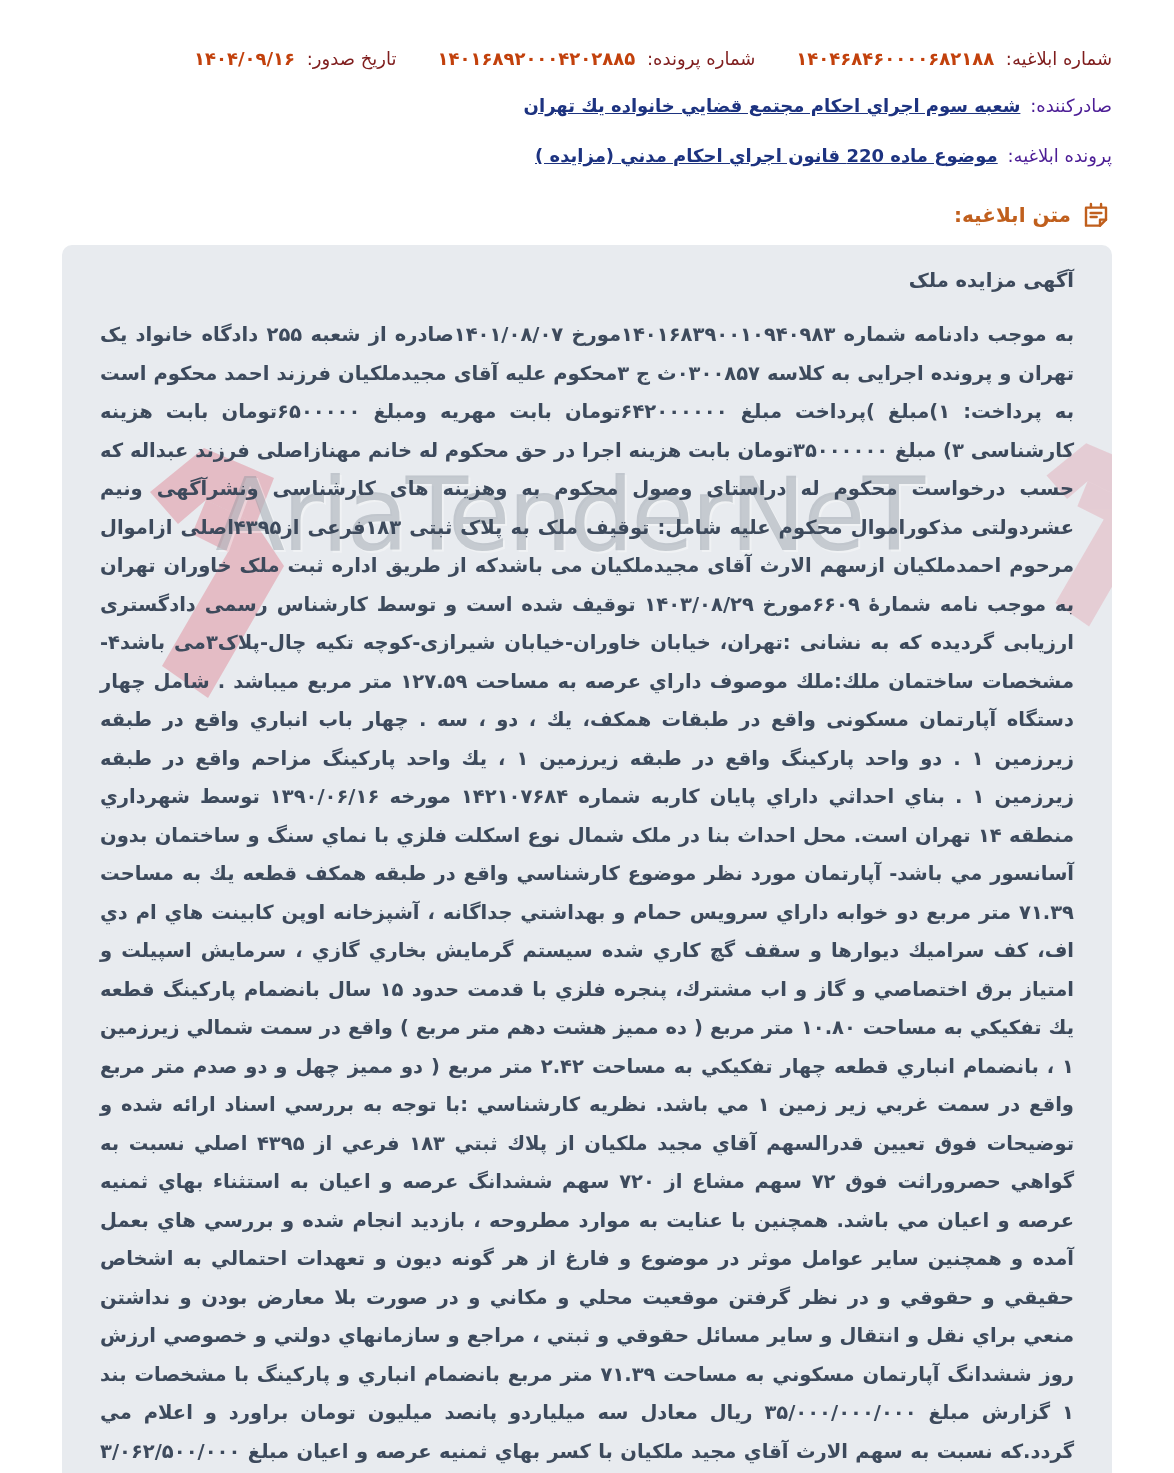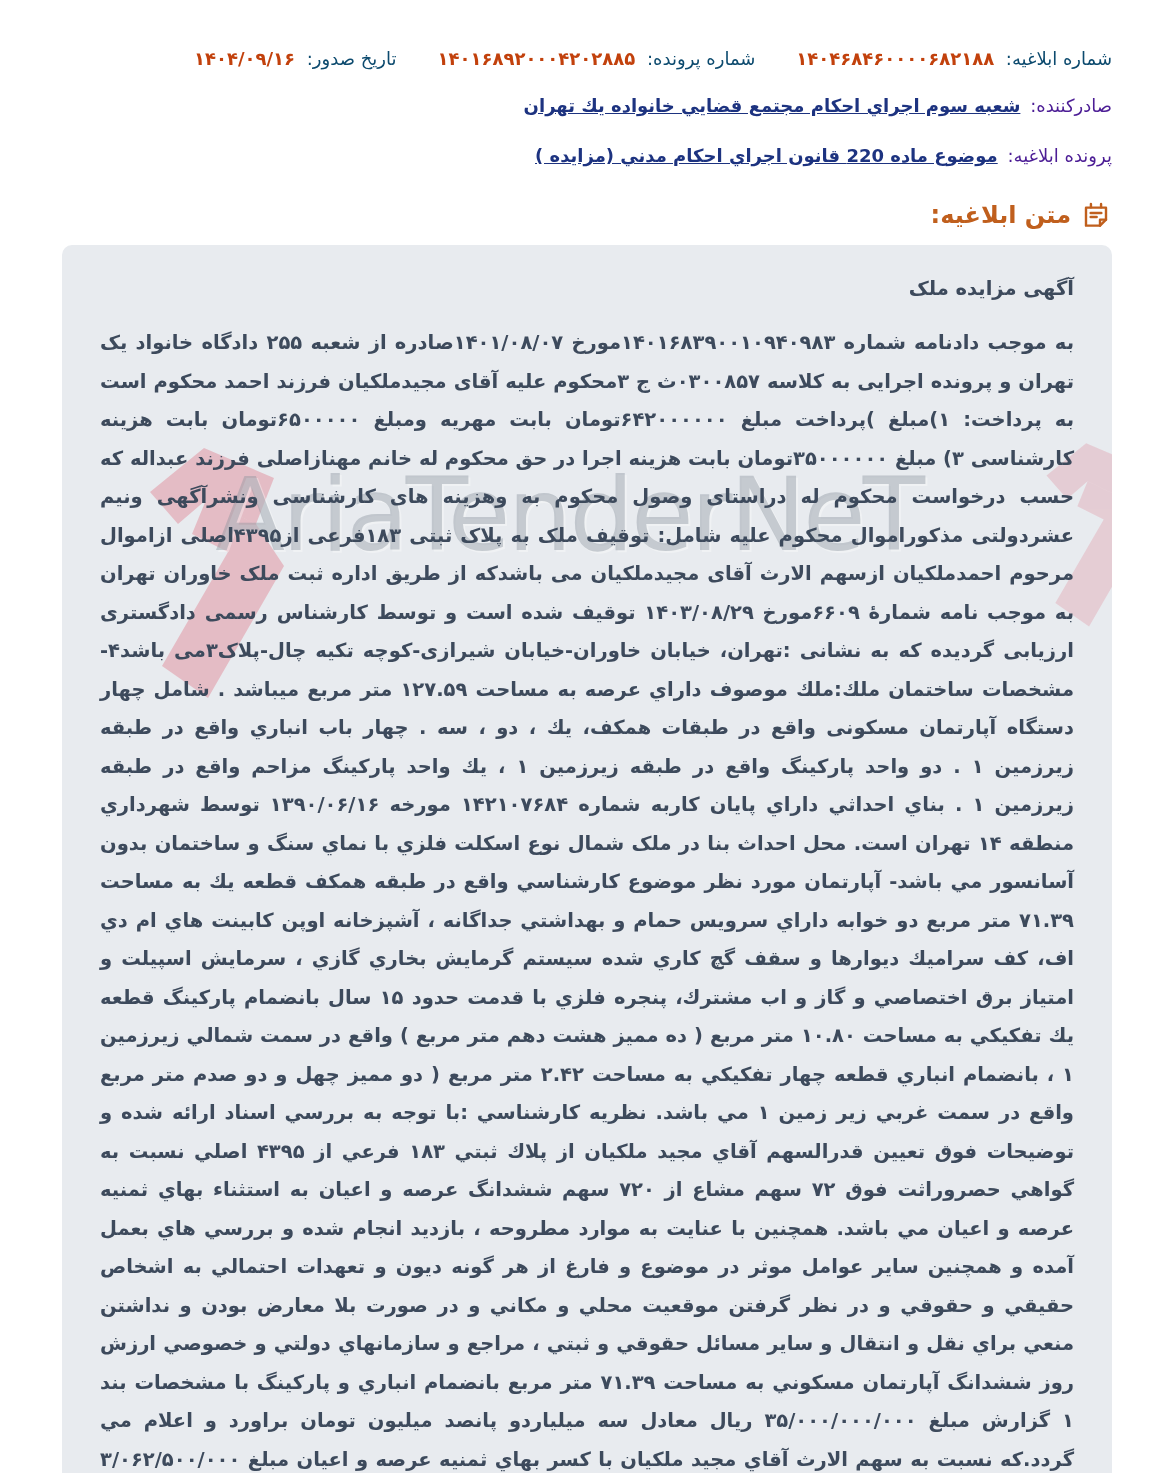--- a/index.html
+++ b/index.html
@@ -18,56 +18,56 @@
     padding-top:48px;
   }
   
   .meta-row1{
     display:flex;
     justify-content:space-between;
     align-items:baseline;
     font-size:18px;
   }
   .field{white-space:nowrap;}
-  .field .lbl{color:#0c4a6e;font-weight:normal;}
+  .field .lbl{color:#7f1d1d;font-weight:normal;}
   .field .val{color:#c2410c;font-weight:bold;margin-right:6px;}
   .field-date{margin-left:132px;}
   .meta-row{
     margin-top:24px;
     font-size:18px;
     line-height:26px;
   }
   .meta-row .lbl{color:#4c1d95;}
   .meta-row .val{color:#1d3380;font-weight:bold;margin-right:4px;text-decoration:underline;}
   
   .section-title{
     margin-top:30px;
     display:flex;
     align-items:center;
     gap:9px;
     color:#c05f1d;
     font-weight:bold;
-    font-size:24px;
+    font-size:20px;
   }
   .section-title svg{flex:0 0 auto;}
   
   .notice-box{
     position:relative;
     margin-top:14px;
     box-sizing:border-box;
     width:1050px;
     min-height:1152px;
     background:#e8ebef;
     border-radius:10px;
     padding:24px 38px 40px 38px;
     color:#3d4a5c;
     overflow:hidden;
   }
   .notice-title{
-    margin:8px 0 24px 0;
+    margin:0 0 24px 0;
     font-size:19.5px;
     font-weight:bold;
   }
   .notice-body{
     margin:0;
     font-size:19.5px;
     font-weight:bold;
     line-height:38.5px;
     text-align:justify;
     position:relative;

